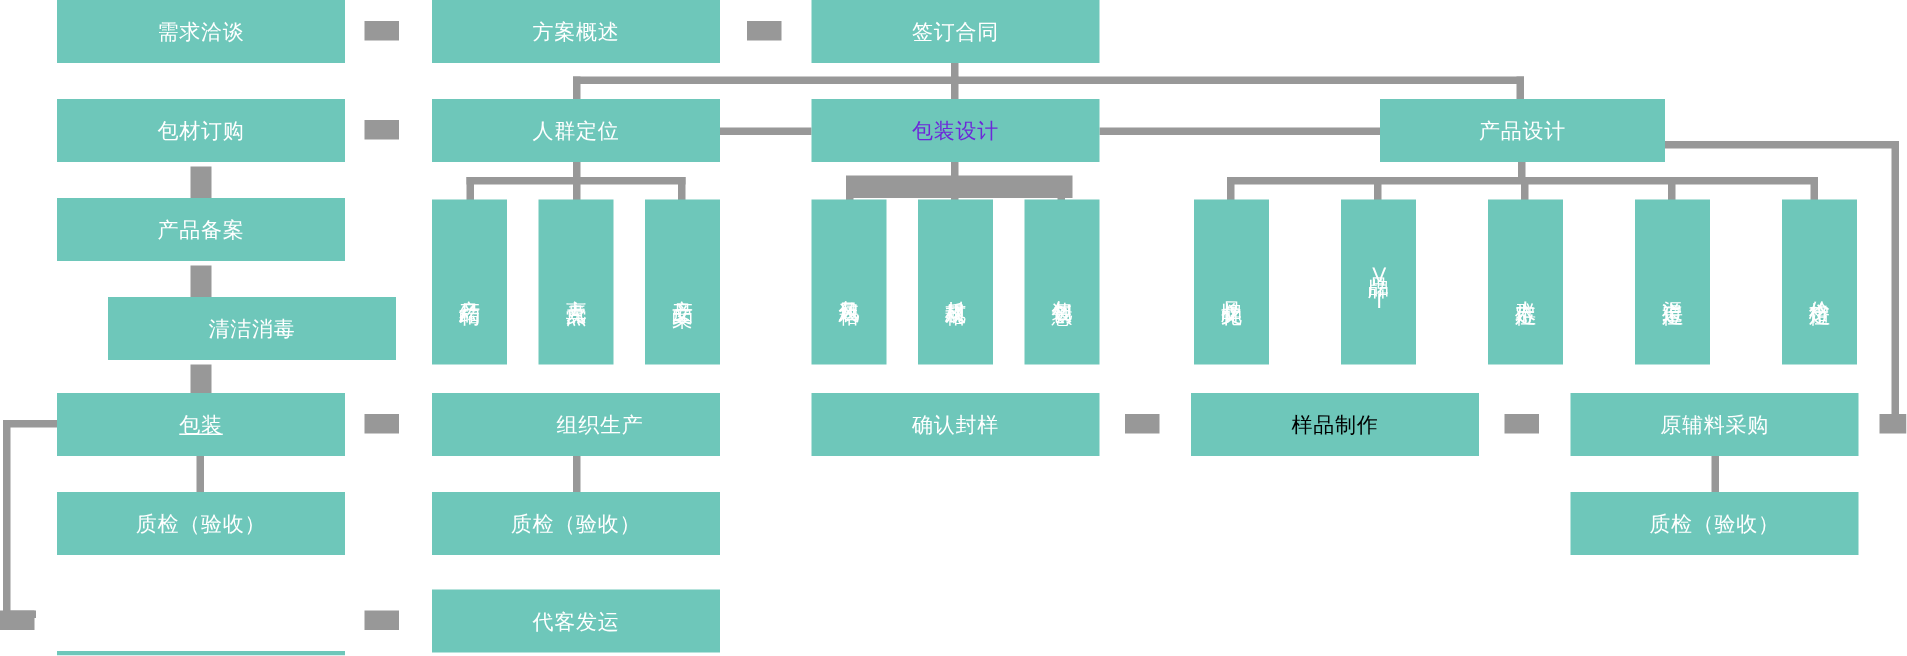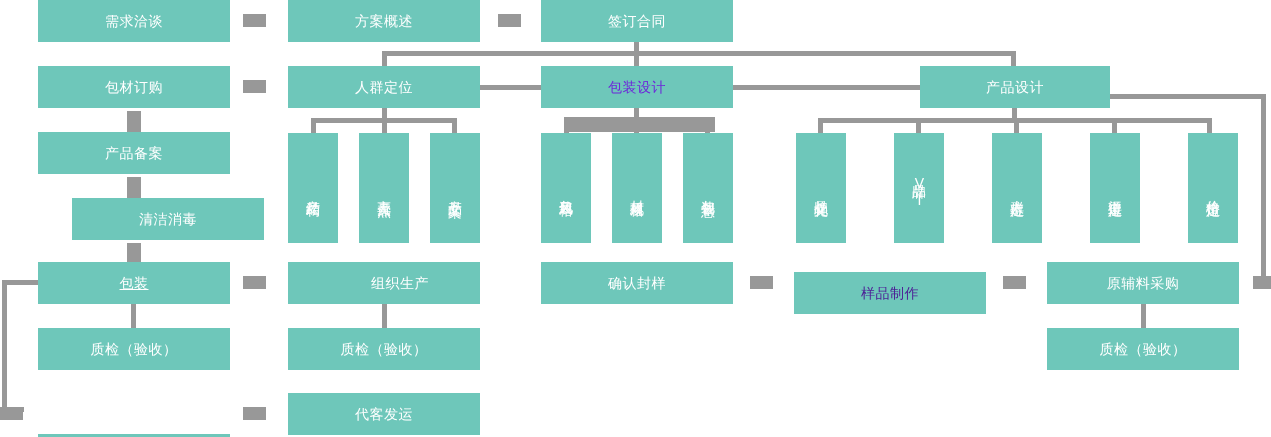--- a/index.html
+++ b/index.html
@@ -117,21 +117,21 @@
       <div class="node vert" style="left: 612px; top: 133px; width: 50px; height: 110px; background: rgb(110, 199, 186); color: rgb(255, 255, 255);">材质规格</div>
       <div class="node vert" style="left: 683px; top: 133px; width: 50px; height: 110px; background: rgb(110, 199, 186); color: rgb(255, 255, 255);">包装创意</div>
       <div class="node vert" style="left: 796px; top: 133px; width: 50px; height: 110px; background: rgb(110, 199, 186); color: rgb(255, 255, 255);">品牌文化</div>
       <div class="node vert" style="left: 894px; top: 133px; width: 50px; height: 110px; background: rgb(110, 199, 186); color: rgb(255, 255, 255);">品牌VI</div>
       <div class="node vert" style="left: 992px; top: 133px; width: 50px; height: 110px; background: rgb(110, 199, 186); color: rgb(255, 255, 255);">人群定位</div>
       <div class="node vert" style="left: 1090px; top: 133px; width: 50px; height: 110px; background: rgb(110, 199, 186); color: rgb(255, 255, 255);">渠道定位</div>
       <div class="node vert" style="left: 1188px; top: 133px; width: 50px; height: 110px; background: rgb(110, 199, 186); color: rgb(255, 255, 255);">价格定位</div>
       <div class="node" style="left: 38px; top: 262px; width: 192px; height: 42px; background: rgb(110, 199, 186); color: rgb(255, 255, 255); text-decoration: underline;">包装</div>
       <div class="node" style="left: 288px; top: 262px; width: 192px; height: 42px; background: rgb(110, 199, 186); color: rgb(255, 255, 255); padding-left: 32px;">组织生产</div>
       <div class="node" style="left: 541px; top: 262px; width: 192px; height: 42px; background: rgb(110, 199, 186); color: rgb(255, 255, 255);">确认封样</div>
-      <div class="node" style="left: 794px; top: 272px; width: 192px; height: 42px; background: rgb(110, 199, 186); color: #4c1d95;">样品制作</div>
+      <div class="node" style="left: 794px; top: 262px; width: 192px; height: 42px; background: rgb(110, 199, 186); color: #000000;">样品制作</div>
       <div class="node" style="left: 1047px; top: 262px; width: 192px; height: 42px; background: rgb(110, 199, 186); color: rgb(255, 255, 255);">原辅料采购</div>
       <div class="node" style="left: 38px; top: 328px; width: 192px; height: 42px; background: rgb(110, 199, 186); color: rgb(255, 255, 255);">质检（验收）</div>
       <div class="node" style="left: 288px; top: 328px; width: 192px; height: 42px; background: rgb(110, 199, 186); color: rgb(255, 255, 255);">质检（验收）</div>
       <div class="node" style="left: 1047px; top: 328px; width: 192px; height: 42px; background: rgb(110, 199, 186); color: rgb(255, 255, 255);">质检（验收）</div>
       <div class="node" style="left: 38px; top: 393px; width: 192px; height: 42px; background: rgb(110, 199, 186); color: rgb(255, 255, 255); margin-top: 41px;">入库</div>
       <div class="node" style="left: 288px; top: 393px; width: 192px; height: 42px; background: rgb(110, 199, 186); color: rgb(255, 255, 255);">代客发运</div>
     </div>
 </div>
 
 </body></html>

